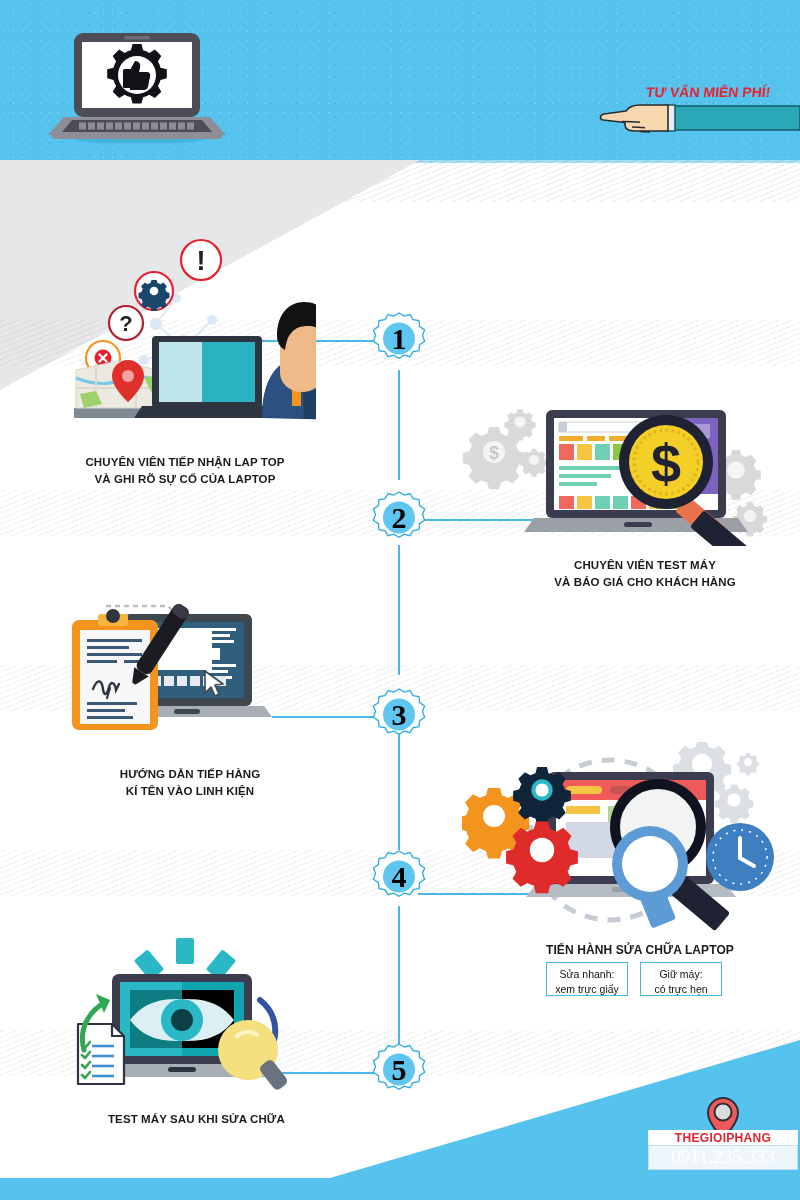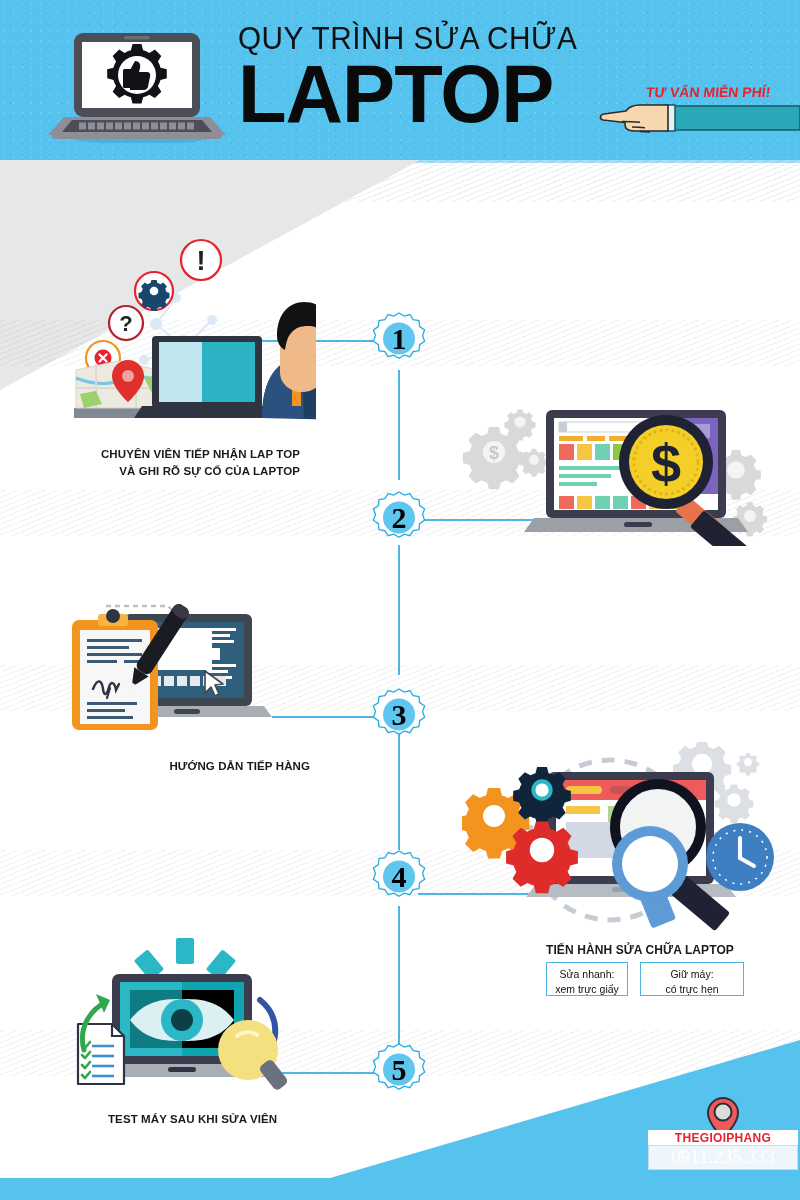--- a/index.html
+++ b/index.html
@@ -79,21 +79,21 @@
   .badge .num{
     position:absolute;inset:0;display:flex;align-items:center;justify-content:center;
     font-size:30px;font-weight:bold;color:#000;font-family:"Liberation Serif",serif;
   }
 
   
   .cap{
     position:absolute;font-size:11.5px;font-weight:bold;color:#1a1a1a;
     line-height:1.45;letter-spacing:.1px;
   }
-  .cap.center{text-align:right;}
+  .cap.center{text-align:center;margin-top:8px;}
 
   
   .optbox{
     position:absolute;border:1px solid #4cb6e5;background:#fff;
     font-size:10.5px;font-weight:normal;color:#111;text-align:center;
     line-height:1.42;padding:4px 6px;box-sizing:border-box;
   }
 
   
   .pin{position:absolute;left:706px;top:1096px;width:34px;height:44px;}
@@ -156,24 +156,20 @@
           <rect x="103" y="97.5" width="7" height="7"></rect>
             <rect x="112" y="97.5" width="7" height="7"></rect>
           <rect x="121" y="97.5" width="7" height="7"></rect>
             <rect x="130" y="97.5" width="7" height="7"></rect>
           <rect x="139" y="97.5" width="7" height="7"></rect>
         </g>
         <rect x="4" y="108" width="170" height="6" rx="3" fill="#8e8e99"></rect>
       </svg>
     </div>
 
-    <div class="title-wrap">
-      <div class="title-top">QUY TRÌNH SỬA CHỮA</div>
-      <div class="title-main">LAPTOP</div>
-    </div>
 
     <div class="freecall">TƯ VẤN MIỄN PHÍ!</div>
     <div class="hand">
       <svg viewBox="0 0 208 44" width="208" height="44">
         <rect x="78" y="10" width="130" height="24" fill="#2ba8b8" stroke="#18616d" stroke-width="1.6"></rect>
         <rect x="74" y="9" width="9" height="26" fill="#e9eef2" stroke="#18616d" stroke-width="1.6"></rect>
         <path d="M76,9 h-28 c-8,0 -12,3 -14,6 l-22,3 c-4,.6 -5,5 -1,6 l22,2.5 v2 c0,5 4,6.5 9,6.5 h34 z" fill="#f7d7af" stroke="#2b2b2b" stroke-width="1.6" stroke-linejoin="round"></path>
         <path d="M30,25.5 c6,0 13,.3 18,.8" fill="none" stroke="#2b2b2b" stroke-width="1.4"></path>
         <path d="M40,31 c4,0 9,.3 13,.7" fill="none" stroke="#2b2b2b" stroke-width="1.4"></path>
         <path d="M48,35.5 c3.5,0 7,.2 10,.5" fill="none" stroke="#2b2b2b" stroke-width="1.4"></path>
@@ -322,20 +318,24 @@
       </g>
     </svg>
   </div>
   <div class="badge" style="left:370px;top:491px;">
     <svg viewBox="0 0 58 58" width="58" height="58">
       <path d="M29,1 l5.2,3.1 l5.7,-1.6 l3.2,5.1 l5.9,1 l.6,6 l5,3.4 l-2.1,5.6 l2.1,5.6 l-5,3.4 l-.6,6 l-5.9,1 l-3.2,5.1 l-5.7,-1.6 l-5.2,3.1 l-5.2,-3.1 l-5.7,1.6 l-3.2,-5.1 l-5.9,-1 l-.6,-6 l-5,-3.4 l2.1,-5.6 l-2.1,-5.6 l5,-3.4 l.6,-6 l5.9,-1 l3.2,-5.1 l5.7,1.6 z" fill="#ffffff" stroke="#29abe2" stroke-width="1.3"></path>
       <circle cx="29" cy="26.5" r="16" fill="#5fc6ef"></circle>
     </svg>
     <div class="num" style="margin-top:-4px;">2</div>
   </div>
+  <div class="cap center" style="left:520px;top:549px;width:250px;">
+    <div>CHUYÊN VIÊN TEST MÁY</div>
+    <div>VÀ BÁO GIÁ CHO KHÁCH HÀNG</div>
+  </div>
 
   <div class="illus" style="left:62px;top:592px;width:260px;height:158px;">
     <svg viewBox="0 0 260 158" width="260" height="158">
       <g stroke="#b9c0c8" stroke-width="2.4" fill="none" stroke-dasharray="5 4">
         <path d="M44,14 h62 l12,12"></path>
       </g>
       <g fill="#c8cdd4">
         <rect x="110" y="22" width="4" height="4"></rect>
           <rect x="118" y="22" width="4" height="4"></rect>
         <rect x="114" y="28" width="4" height="4"></rect>
@@ -394,20 +394,21 @@
   </div>
   <div class="badge" style="left:370px;top:688px;">
     <svg viewBox="0 0 58 58" width="58" height="58">
       <path d="M29,1 l5.2,3.1 l5.7,-1.6 l3.2,5.1 l5.9,1 l.6,6 l5,3.4 l-2.1,5.6 l2.1,5.6 l-5,3.4 l-.6,6 l-5.9,1 l-3.2,5.1 l-5.7,-1.6 l-5.2,3.1 l-5.2,-3.1 l-5.7,1.6 l-3.2,-5.1 l-5.9,-1 l-.6,-6 l-5,-3.4 l2.1,-5.6 l-2.1,-5.6 l5,-3.4 l.6,-6 l5.9,-1 l3.2,-5.1 l5.7,1.6 z" fill="#ffffff" stroke="#29abe2" stroke-width="1.3"></path>
       <circle cx="29" cy="26.5" r="16" fill="#5fc6ef"></circle>
     </svg>
     <div class="num" style="margin-top:-4px;">3</div>
   </div>
   <div class="cap center" style="left:70px;top:758px;width:240px;">
     <div>HƯỚNG DẪN TIẾP HÀNG</div>
+    <div>KÍ TÊN VÀO LINH KIỆN</div>
   </div>
 
   <div class="illus" style="left:462px;top:742px;width:336px;height:196px;">
     <svg viewBox="0 0 336 196" width="336" height="196">
       <circle cx="148" cy="98" r="80" fill="none" stroke="#c6ccd4" stroke-width="5" stroke-dasharray="13 10"></circle>
       <g fill="#dcdfe3">
         <g transform="translate(240,22) scale(.78)">
           <path d="M-6,-30 h12 l2.2,8 a26,26 0 0 1 6.7,2.8 l7.2,-4.1 l8.5,8.5 l-4.1,7.2 a26,26 0 0 1 2.8,6.7 l8,2.2 v12 l-8,2.2 a26,26 0 0 1 -2.8,6.7 l4.1,7.2 l-8.5,8.5 l-7.2,-4.1 a26,26 0 0 1 -6.7,2.8 l-2.2,8 h-12 l-2.2,-8 a26,26 0 0 1 -6.7,-2.8 l-7.2,4.1 l-8.5,-8.5 l4.1,-7.2 a26,26 0 0 1 -2.8,-6.7 l-8,-2.2 v-12 l8,-2.2 a26,26 0 0 1 2.8,-6.7 l-4.1,-7.2 l8.5,-8.5 l7.2,4.1 a26,26 0 0 1 6.7,-2.8 z"></path>
           <circle cx="0" cy="0" r="13" fill="#fff"></circle>
         </g>
@@ -478,21 +479,21 @@
     </svg>
     <div class="num" style="margin-top:-4px;">4</div>
   </div>
   <div class="cap" style="left:546px;top:942px;width:260px;font-size:12px;">
     <div>TIẾN HÀNH SỬA CHỮA LAPTOP</div>
   </div>
   <div class="optbox" style="left:546px;top:962px;width:82px;height:34px;">
     <div>Sửa nhanh:</div>
     <div>xem trực giấy</div>
   </div>
-  <div class="optbox" style="left:640px;top:962px;width:104px;height:34px;">
+  <div class="optbox" style="left:640px;top:962px;width:82px;height:34px;">
     <div>Giữ máy:</div>
     <div>có trực hẹn</div>
   </div>
 
   <div class="illus" style="left:44px;top:932px;width:300px;height:168px;">
     <svg viewBox="0 0 300 168" width="300" height="168">
       <g fill="#2bb8c6">
         <rect x="132" y="6" width="18" height="26" rx="2"></rect>
         <rect x="96" y="20" width="18" height="26" rx="2" transform="rotate(-40 105 33)"></rect>
         <rect x="168" y="20" width="18" height="26" rx="2" transform="rotate(40 177 33)"></rect>
@@ -553,21 +554,21 @@
     </svg>
   </div>
   <div class="badge" style="left:370px;top:1043px;">
     <svg viewBox="0 0 58 58" width="58" height="58">
       <path d="M29,1 l5.2,3.1 l5.7,-1.6 l3.2,5.1 l5.9,1 l.6,6 l5,3.4 l-2.1,5.6 l2.1,5.6 l-5,3.4 l-.6,6 l-5.9,1 l-3.2,5.1 l-5.7,-1.6 l-5.2,3.1 l-5.2,-3.1 l-5.7,1.6 l-3.2,-5.1 l-5.9,-1 l-.6,-6 l-5,-3.4 l2.1,-5.6 l-2.1,-5.6 l5,-3.4 l.6,-6 l5.9,-1 l3.2,-5.1 l5.7,1.6 z" fill="#ffffff" stroke="#29abe2" stroke-width="1.3"></path>
       <circle cx="29" cy="26.5" r="16" fill="#5fc6ef"></circle>
     </svg>
     <div class="num" style="margin-top:-4px;">5</div>
   </div>
   <div class="cap" style="left:108px;top:1111px;width:260px;">
-    <div>TEST MÁY SAU KHI SỬA VIÊN</div>
+    <div>TEST MÁY SAU KHI SỬA CHỮA</div>
   </div>
 
   <div class="pin">
     <svg viewBox="0 0 34 44" width="34" height="44">
       <path d="M17,2 c8.3,0 15,6.7 15,15 c0,11 -15,25 -15,25 c0,0 -15,-14 -15,-25 c0,-8.3 6.7,-15 15,-15z" fill="#ee5a5a" stroke="#2e2e38" stroke-width="2"></path>
       <circle cx="17" cy="16" r="8.5" fill="#dcdcdc" stroke="#2e2e38" stroke-width="2"></circle>
     </svg>
   </div>
   <div class="contact-box">
     <div class="contact-name">THEGIOIPHANG</div>

